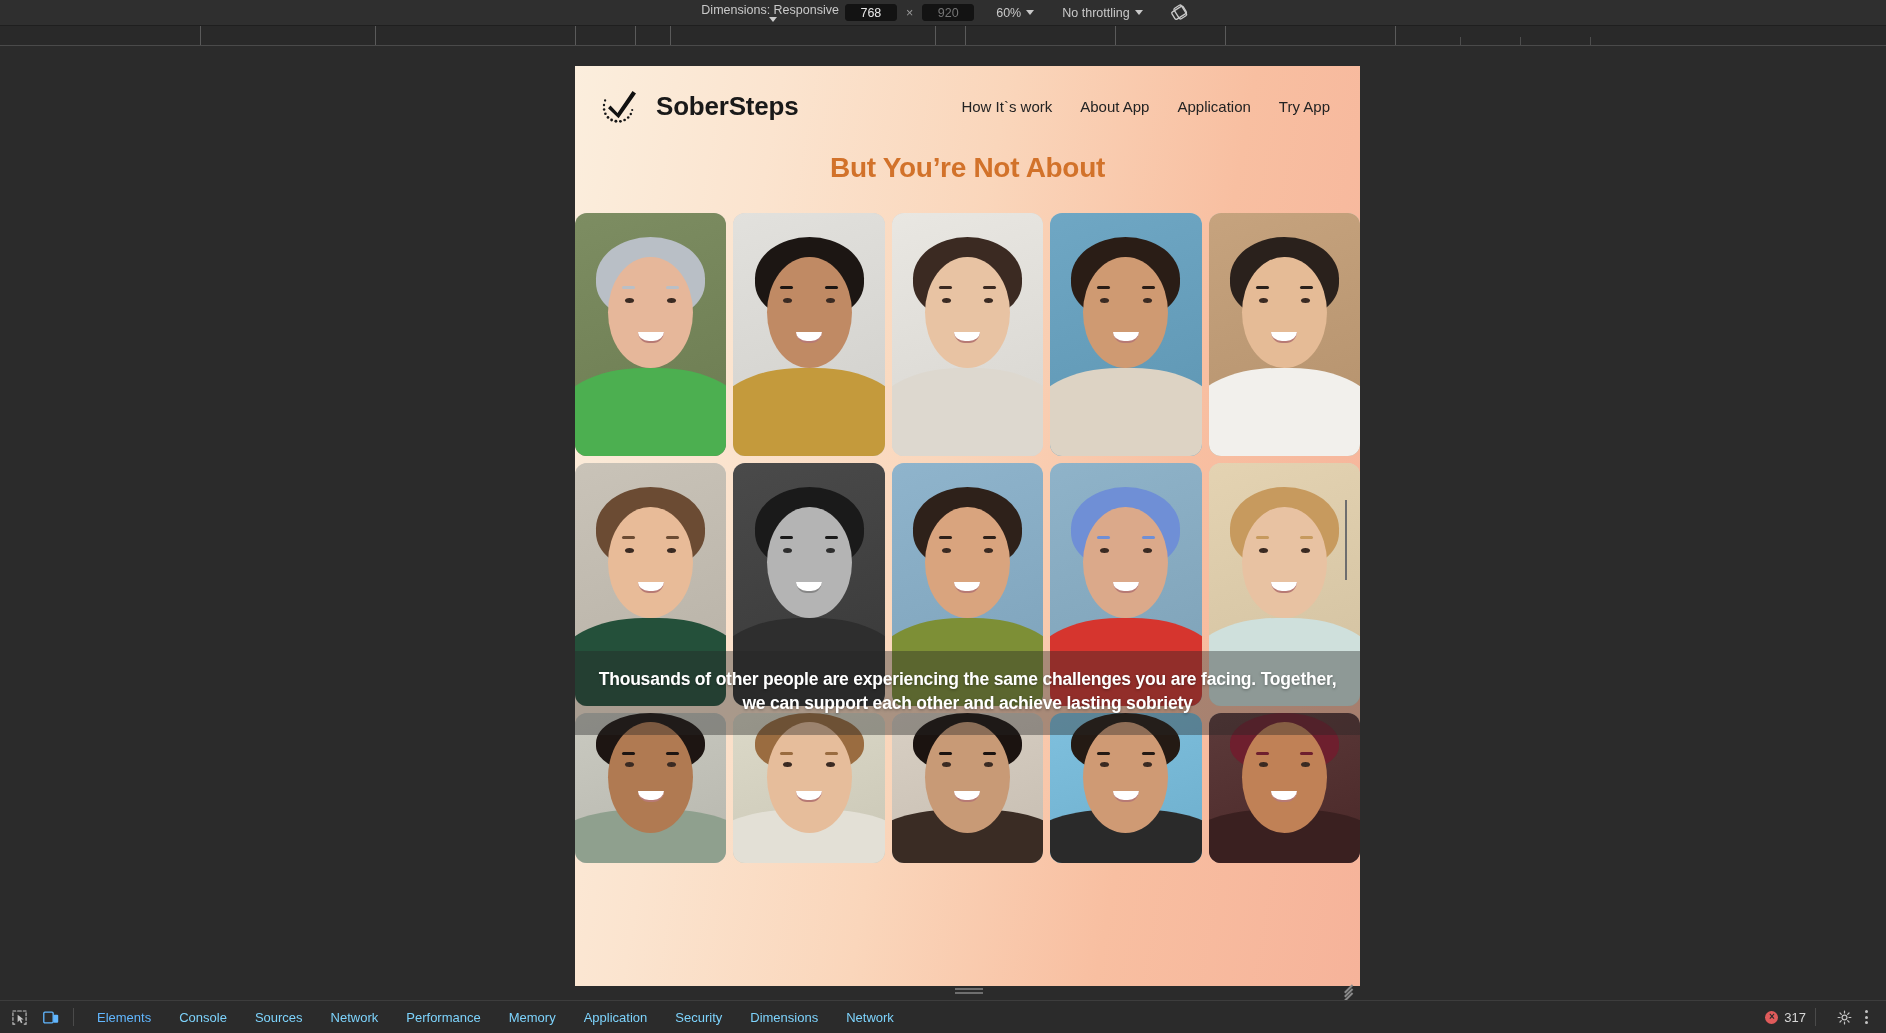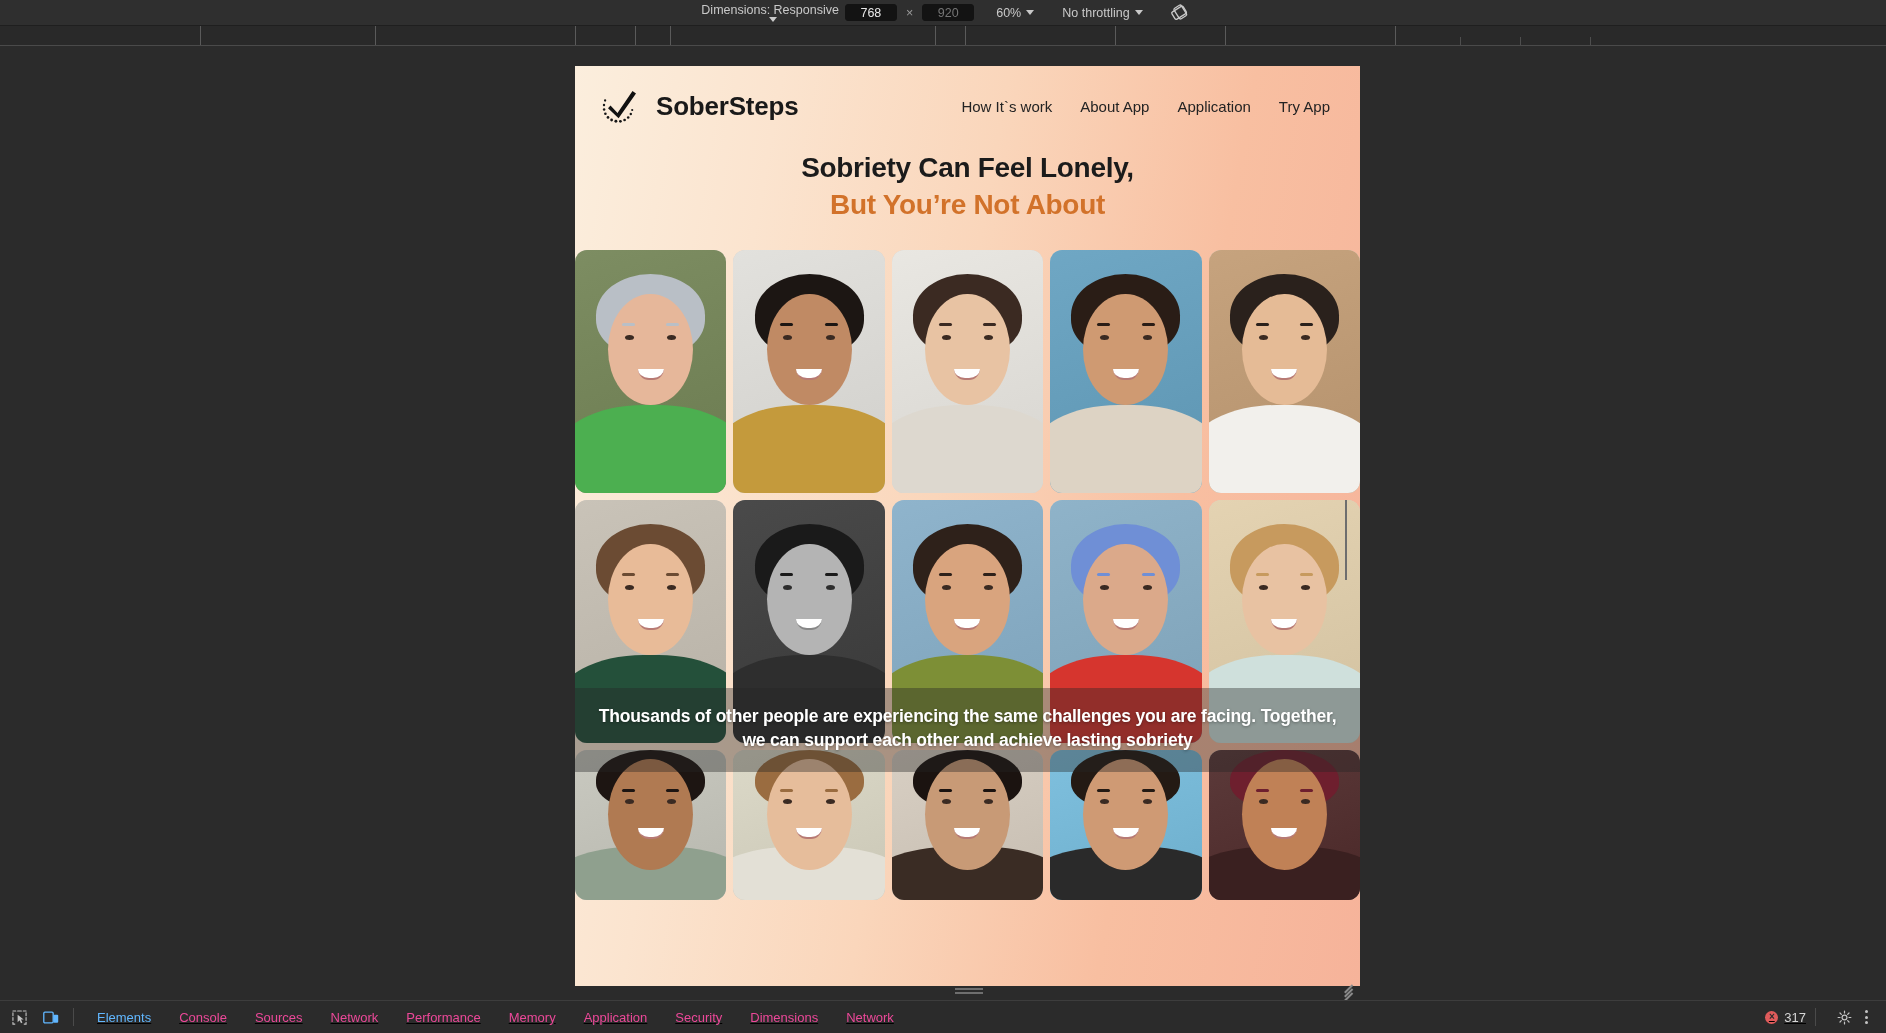--- a/index.html
+++ b/index.html
@@ -76,26 +76,26 @@
   .ph .mouth { position:absolute; width:26px; height:11px; border-radius:0 0 14px 14px; background:#fff; border-bottom:2px solid #b77a74; }
   .ph.gray { filter:grayscale(1); }
 
   .overlay-text { position:absolute; left:0; right:0; top:438px;
     background:rgba(38,38,38,0.38); padding:16px 22px 20px 22px; }
   .overlay-text p { color:#fff; font-size:17.5px; font-weight:700; line-height:1.38;
     text-align:center; letter-spacing:-0.2px; text-shadow:0 1px 3px rgba(0,0,0,.35); }
 
   
   .dt-bottom { position:absolute; left:0; bottom:0; width:1886px; height:33px;
-    background:#2b2b2b; border-top:1px solid #3d3d3d; display:flex; align-items:center;text-decoration:underline; }
+    background:#2b2b2b; border-top:1px solid #3d3d3d; display:flex; align-items:center; }
   .dt-bottom .ic { width:26px; height:22px; display:flex; align-items:center;
     justify-content:center; margin-left:6px; cursor:pointer; }
   .dt-bottom .vsep { width:1px; height:18px; background:#4a4a4a; margin:0 9px; }
   .dt-tabs { display:flex; align-items:center; }
-  .dt-tab { color:#ec4899; font-size:13px; padding:0 14px; cursor:pointer; white-space:nowrap; }
+  .dt-tab { color:#7dd3fc; font-size:13px; padding:0 14px; cursor:pointer; white-space:nowrap; }
   .dt-tab.active { color:#61b7ff; }
   .dt-right { margin-left:auto; display:flex; align-items:center; padding-right:10px; }
   .err-badge { display:flex; align-items:center; gap:6px; cursor:pointer; }
   .err-dot { width:13px; height:13px; border-radius:50%; background:#e05b5b;
     display:flex; align-items:center; justify-content:center; }
   .err-dot span { color:#2b2b2b; font-size:10px; font-weight:700; line-height:1; }
   .err-count { color:#d7d7d7; font-size:13px; }
   .kebab { display:flex; flex-direction:column; gap:2.5px; padding:4px 8px; cursor:pointer; }
   .kebab i { width:3px; height:3px; border-radius:50%; background:#c3c3c3; }
 </style>
@@ -181,21 +181,20 @@
 
           <nav class="nav">
             <a>How It`s work</a>
             <a>About App</a>
             <a>Application</a>
             <a>Try App</a>
           </nav>
         </div>
 
         <div class="headline">
-          <div class="l1">Sobriety Can Feel Lonely,</div>
           <div class="l2">But You’re Not About</div>
         </div>
 
         <div class="grid-area">
           <div class="grid" id="grid-root">
               <div class="cell">
                 <div class="ph" aria-label="woman-short-gray-hair-green-top">
                   <div class="bg" style="background:linear-gradient(160deg,#7d8d62,#6b7b50)"></div>
                   <div class="hair" style="left:14%;right:14%;top:10%;height:34%;background:#b9bfc6"></div>
                   <div class="body" style="background:#4caf50"></div>

